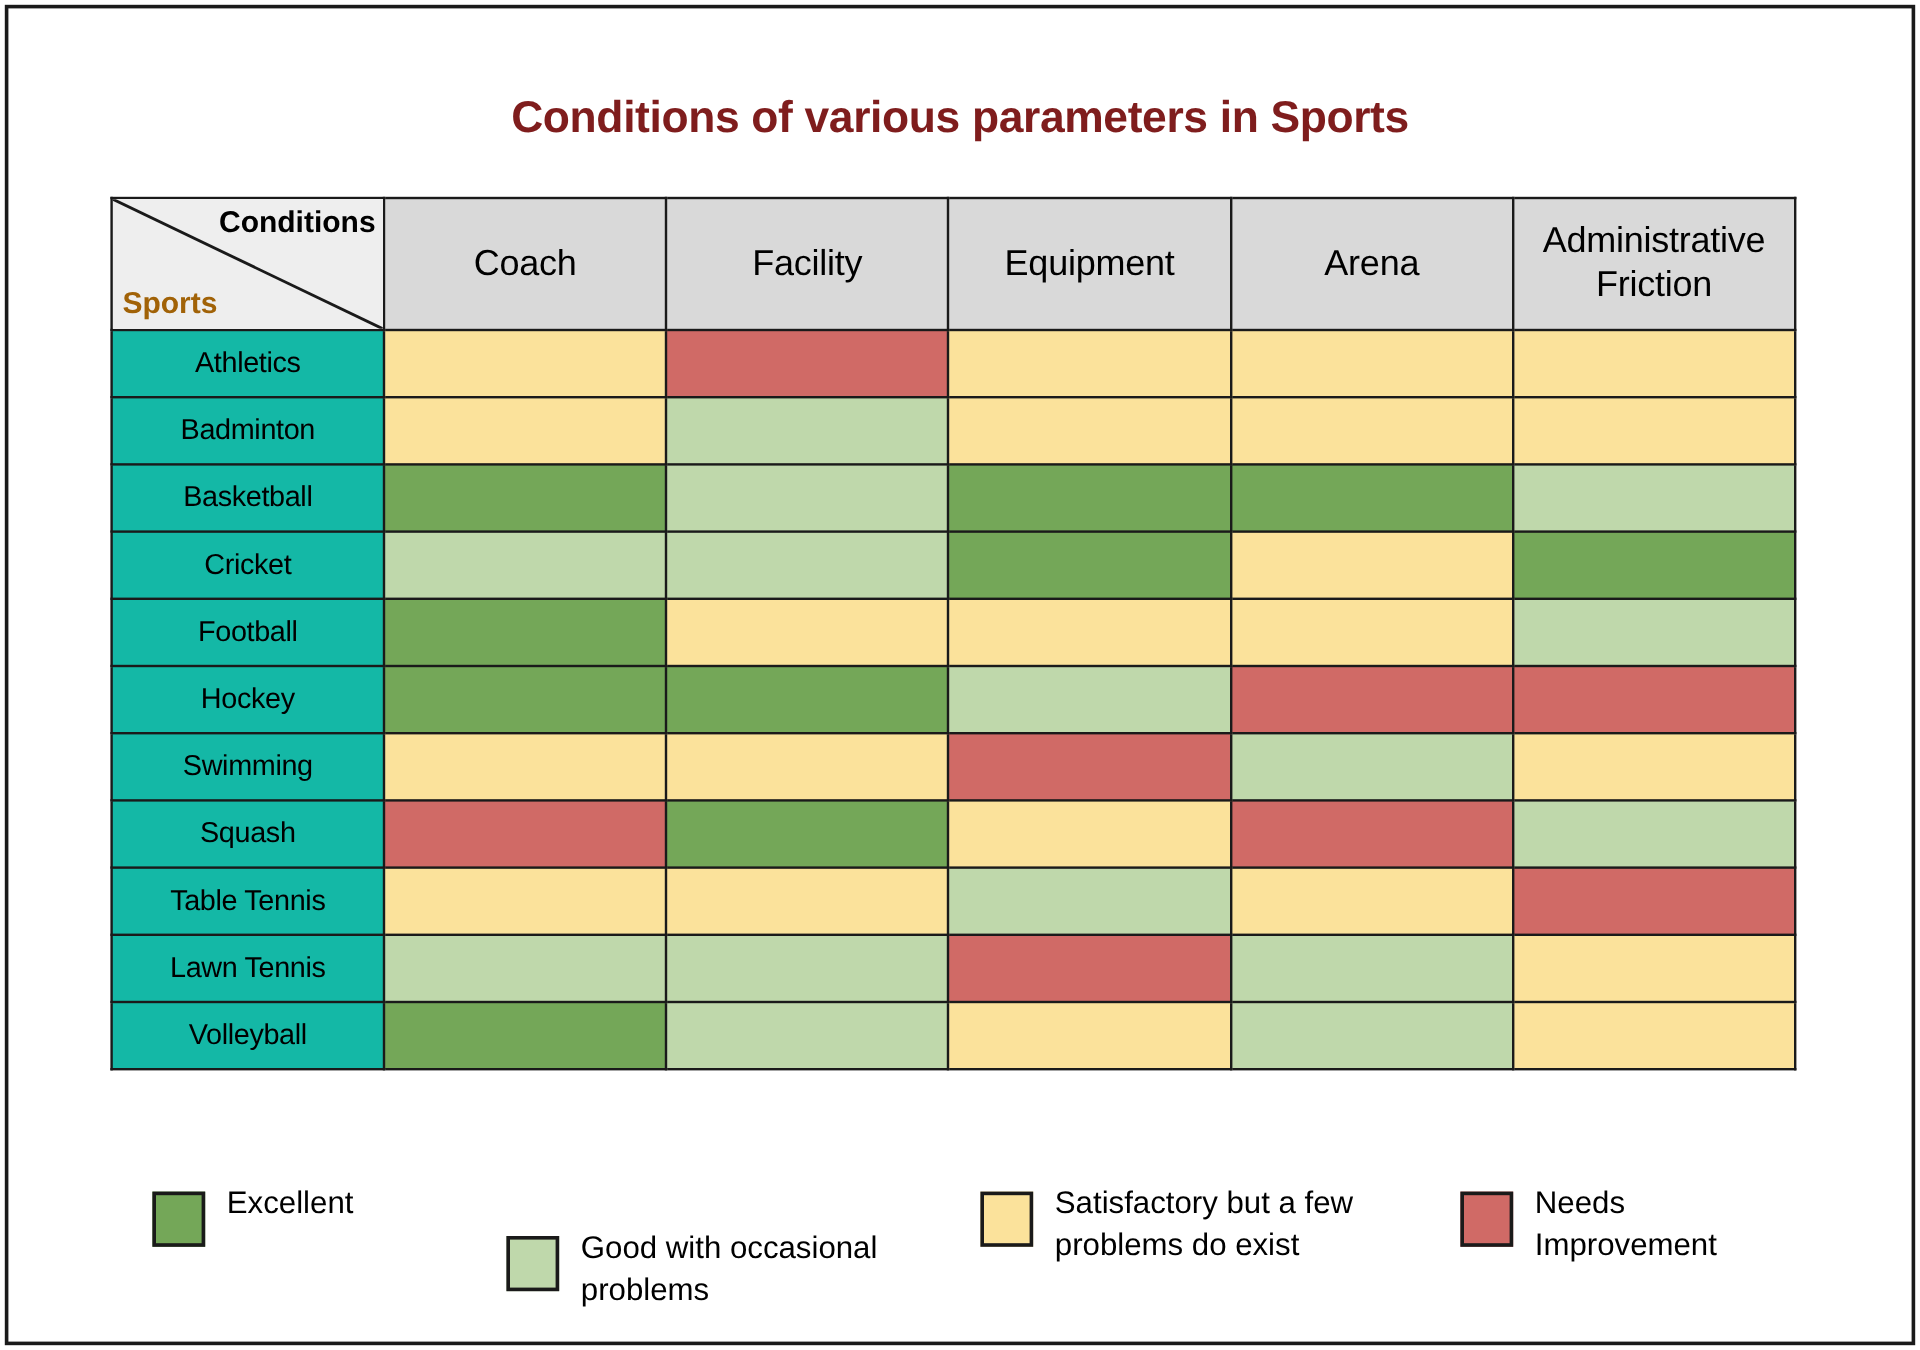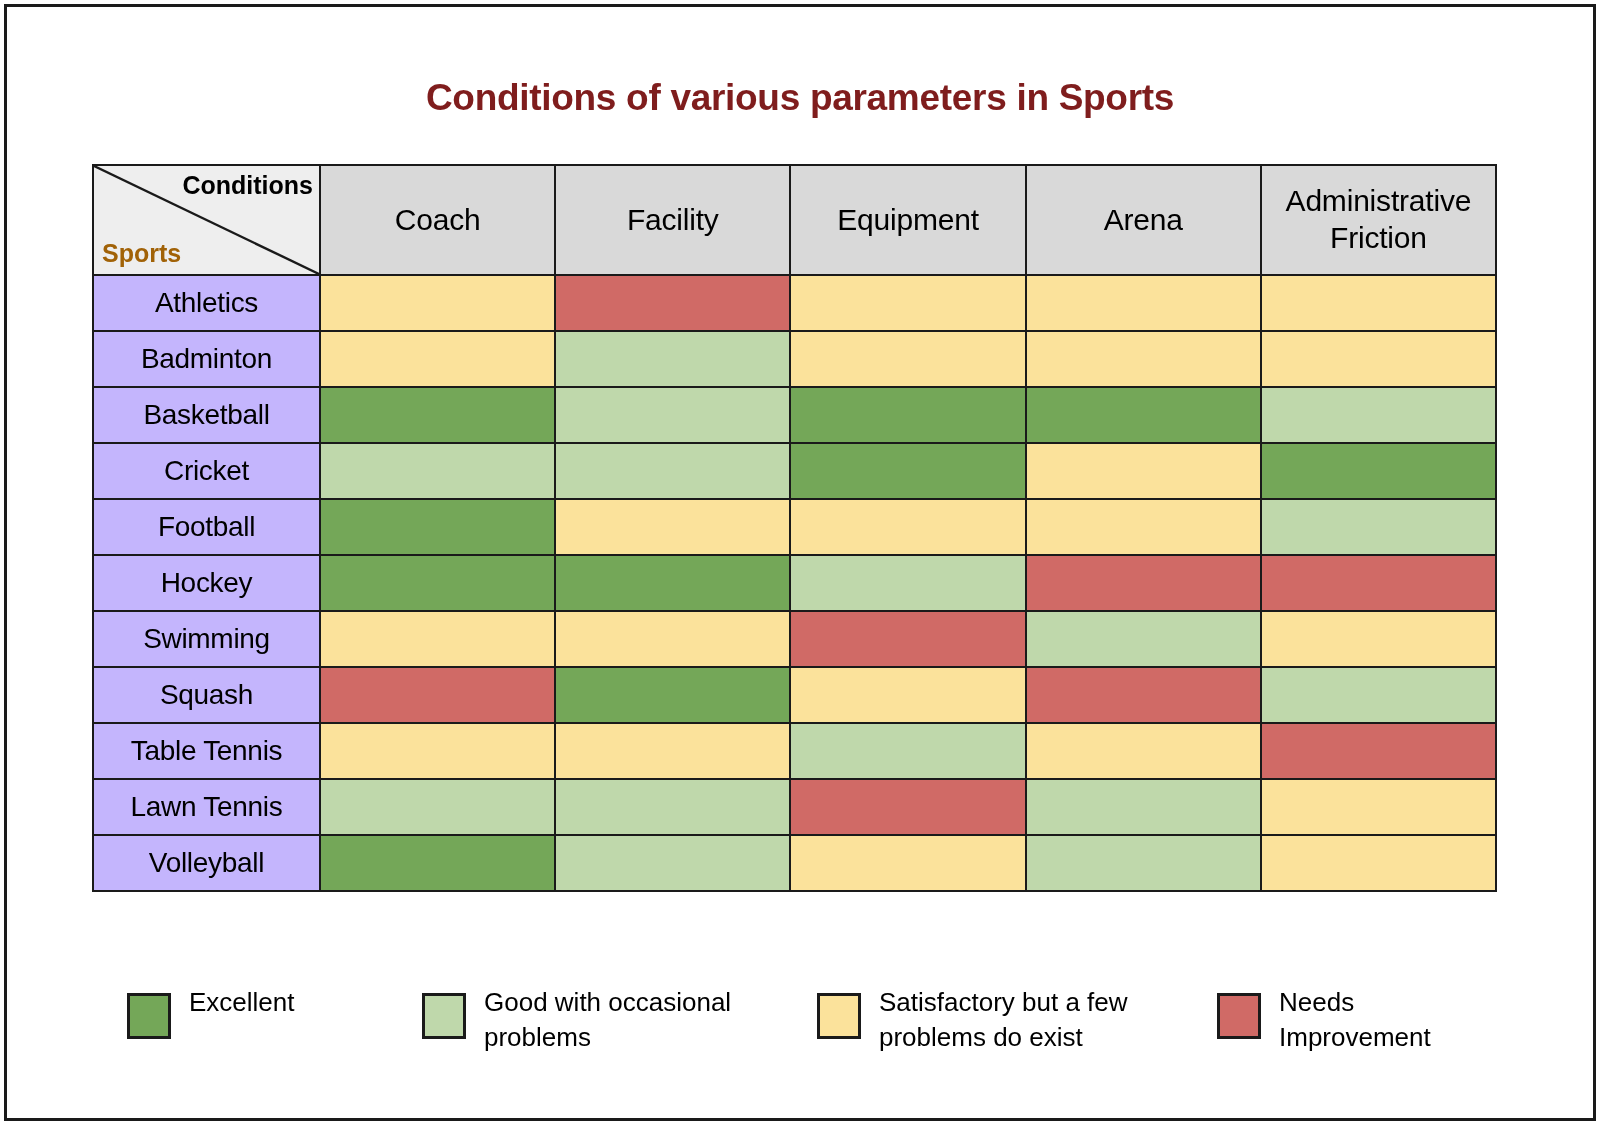--- a/index.html
+++ b/index.html
@@ -100,26 +100,26 @@
     font-size: 30px;
     font-weight: normal;
     font-family: "Liberation Sans Narrow", "Liberation Sans", sans-serif;
     letter-spacing: -0.2px;
     line-height: 1.22;
     padding: 0 4px;
   }
 
   
   .row-header {
-    background: #c4b5fd;
+    background: #14b8a6;
     width: 227px;
     height: 56px;
     text-align: center;
     vertical-align: middle;
-    font-size: 28px;
+    font-size: 24px;
     font-weight: normal;
     font-family: "Liberation Sans", sans-serif;
     letter-spacing: -0.3px;
     white-space: nowrap;
   }
 
   
   .data-cell {
     height: 56px;
   }
@@ -153,21 +153,21 @@
   }
   .legend-label {
     margin-left: 18px;
     font-size: 26px;
     font-family: "Liberation Sans Narrow", "Liberation Sans", sans-serif;
     line-height: 1.33;
     color: #000;
     max-width: 290px;
   }
   #legend-item-0 { left: 0px; }
-  #legend-item-1 { left: 295px; }
+  #legend-item-1 { left: 295px; margin-top: 37px; }
   #legend-item-2 { left: 690px; }
   #legend-item-3 { left: 1090px; }
 </style>
 </head>
 <body>
 
 <div id="page-frame">
 
   <div id="chart-title">Conditions of various parameters in Sports</div>
 

